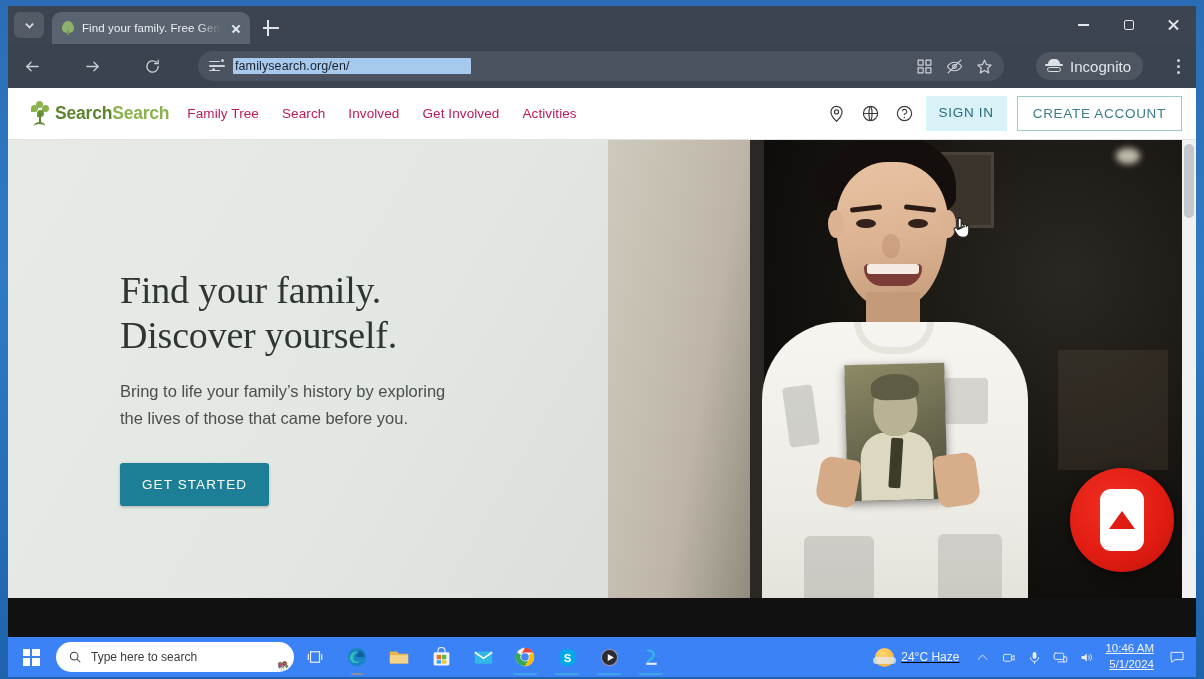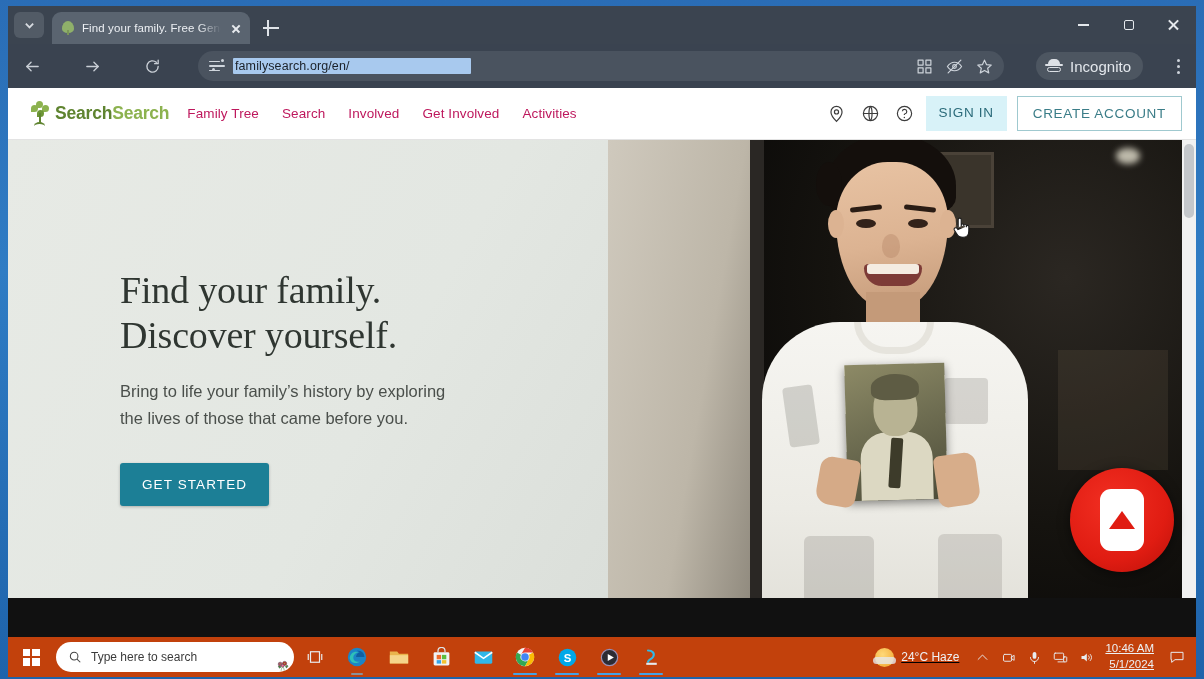--- a/index.html
+++ b/index.html
@@ -244,21 +244,21 @@
     background:radial-gradient(circle at 40% 35%,#f22f22 0%,#e01c12 60%,#b81009 100%);
     display:flex; align-items:center; justify-content:center; z-index:30;
     box-shadow:0 2px 12px rgba(0,0,0,.5);
   }
   #record-inner { width:44px; height:62px; background:#fff; border-radius:11px; display:flex; align-items:center; justify-content:center; }
   #record-tri { width:0; height:0; border-left:13px solid transparent; border-right:13px solid transparent; border-bottom:18px solid #e01c12; }
 
   
   #taskbar {
     position:absolute; left:0; right:0; bottom:0; height:40px;
-    background:#c2410c; display:flex; align-items:center; z-index:50;
+    background:#3b82f6; display:flex; align-items:center; z-index:50;
   }
   #start { width:46px; height:40px; display:flex; align-items:center; justify-content:center; }
   #start .grid { width:17px; height:17px; display:grid; grid-template-columns:1fr 1fr; grid-template-rows:1fr 1fr; gap:2px; }
   #start .grid i { background:#fff; display:block; }
   #search-box {
     width:238px; height:30px; background:#fff; border-radius:15px; display:flex;
     align-items:center; padding:0 6px 0 12px; gap:9px; margin-left:2px; position:relative; overflow:hidden;
   }
   #search-box svg { width:14px; height:14px; stroke:#444; fill:none; stroke-width:1.8; flex:0 0 14px; }
   #search-ph { font-size:12px; color:#3b3b3b; flex:1; }

